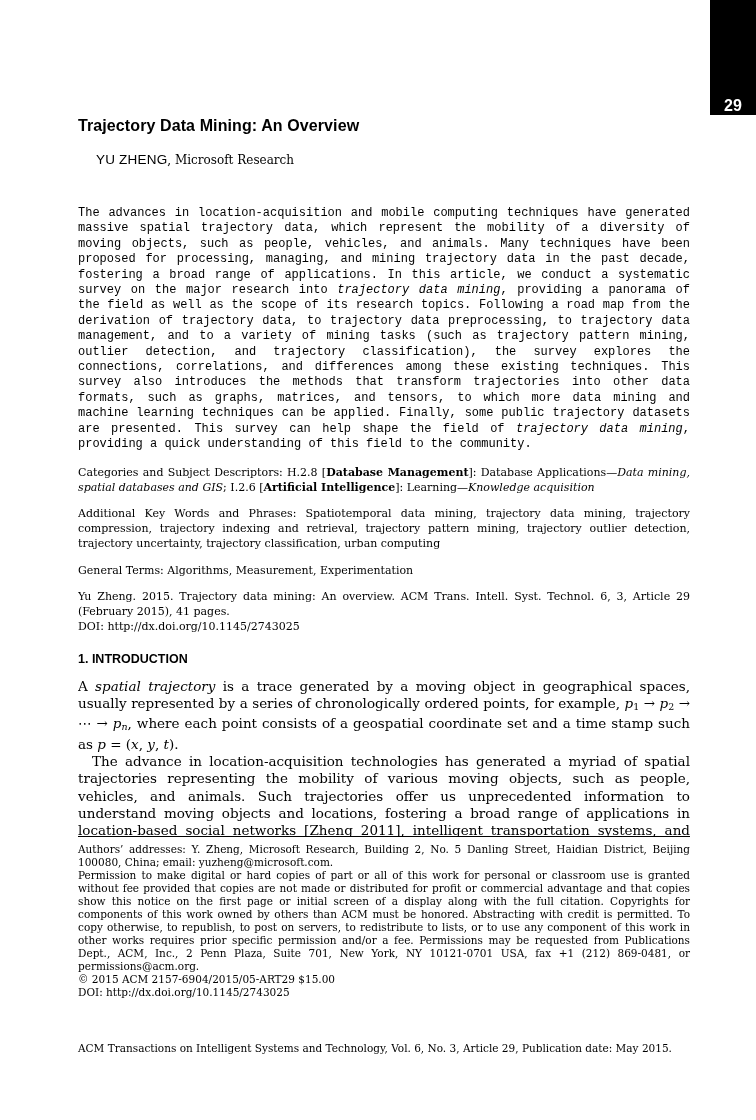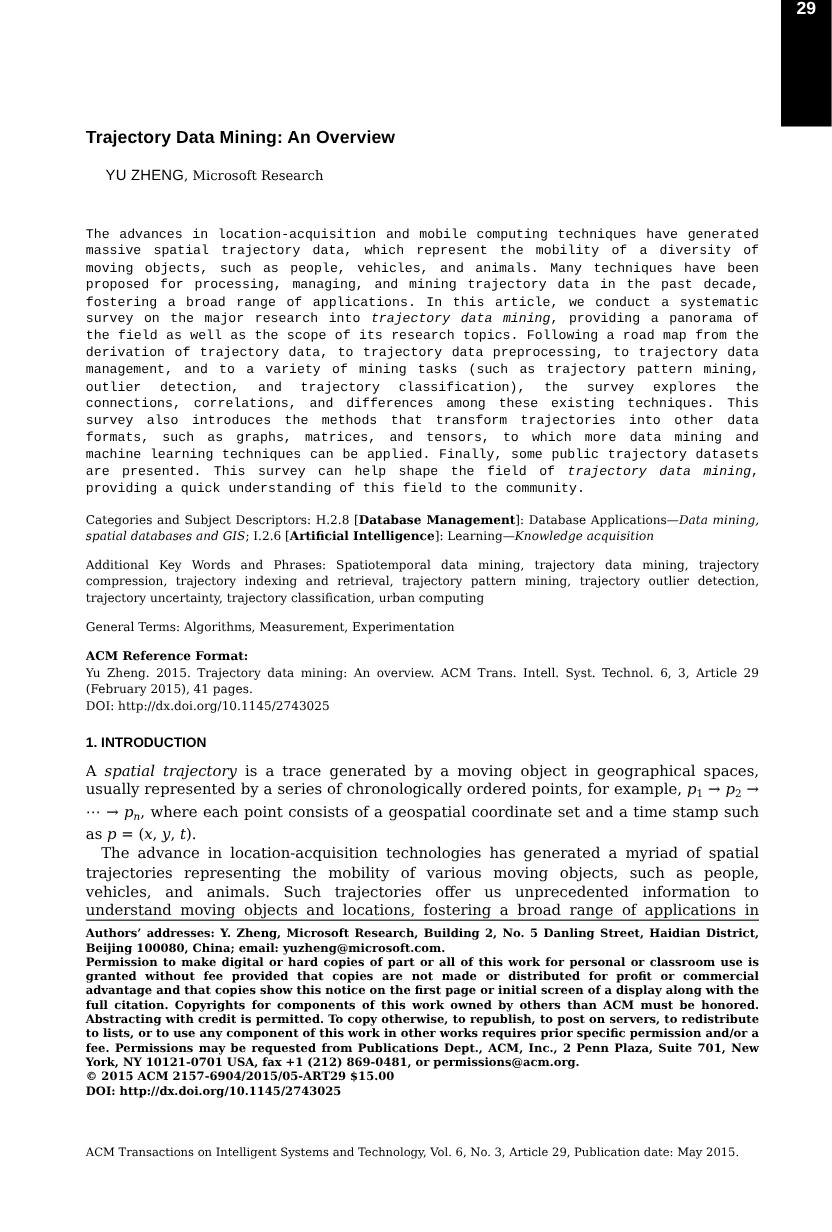--- a/index.html
+++ b/index.html
@@ -12,21 +12,21 @@
     overflow: hidden;
   }
 
   
   .page-tab {
     position: absolute;
     left: 710px; top: 0;
     width: 46px; height: 115px;
     background: #000000;
     color: #ffffff;
-    display: flex; align-items: flex-start; justify-content: center;
+    display: flex; align-items: flex-end; justify-content: center;
     font-family: "Liberation Sans", sans-serif;
     font-weight: bold;
     font-size: 16px;
   }
 
   .content {
     position: absolute;
     left: 78px; top: 0;
     width: 612px;
     height: 836px;
@@ -87,21 +87,20 @@
     text-align: justify;
     margin: 0;
   }
   .body-para.first { margin-top: 8px; }
   .body-para.indent { text-indent: 14px; }
 
   .footnote-area {
     position: absolute;
     left: 78px; top: 836px;
     width: 612px;
-    font-weight: bold;
   }
   .footnote-rule {
     border: none;
     border-top: 1.2px solid #000000;
     margin: 0;
   }
   .footnote-text {
     margin-top: 6px;
     font-size: 10.5px;
     line-height: 13px;
@@ -140,21 +139,20 @@
 
   <p class="abstract"><span>The advances in location-acquisition and mobile computing techniques have generated massive spatial trajectory data, which represent the mobility of a diversity of moving objects, such as people, vehicles, and animals. Many techniques have been proposed for processing, managing, and mining trajectory data in the past decade, fostering a broad range of applications. In this article, we conduct a systematic survey on the major research into </span><span class="rt-i">trajectory data mining</span><span>, providing a panorama of the field as well as the scope of its research topics. Following a road map from the derivation of trajectory data, to trajectory data preprocessing, to trajectory data management, and to a variety of mining tasks (such as trajectory pattern mining, outlier detection, and trajectory classification), the survey explores the connections, correlations, and differences among these existing techniques. This survey also introduces the methods that transform trajectories into other data formats, such as graphs, matrices, and tensors, to which more data mining and machine learning techniques can be applied. Finally, some public trajectory datasets are presented. This survey can help shape the field of </span><span class="rt-i">trajectory data mining</span><span>, providing a quick understanding of this field to the community.</span></p>
 
   <p class="meta-block mt-cat"><span>Categories and Subject Descriptors: H.2.8 [</span><span class="rt-b">Database Management</span><span>]: Database Applications—</span><span class="rt-i">Data mining, spatial databases and GIS</span><span>; I.2.6 [</span><span class="rt-b">Artificial Intelligence</span><span>]: Learning—</span><span class="rt-i">Knowledge acquisition</span></p>
 
   <p class="meta-block mt-sm">Additional Key Words and Phrases: Spatiotemporal data mining, trajectory data mining, trajectory compression, trajectory indexing and retrieval, trajectory pattern mining, trajectory outlier detection, trajectory uncertainty, trajectory classification, urban computing</p>
 
   <p class="meta-block mt-sm">General Terms: Algorithms, Measurement, Experimentation</p>
 
   <div class="meta-block mt-sm">
-    <div class="ref-heading">ACM Reference Format:</div>
     <div>Yu Zheng. 2015. Trajectory data mining: An overview. ACM Trans. Intell. Syst. Technol. 6, 3, Article 29 (February 2015), 41 pages.</div>
     <div>DOI: http://dx.doi.org/10.1145/2743025</div>
   </div>
 
   <h2 class="section-heading">1. INTRODUCTION</h2>
 
   <p class="body-para first"><span>A </span><span class="rt-i">spatial trajectory</span><span> is a trace generated by a moving object in geographical spaces, usually represented by a series of chronologically ordered points, for example, </span><span class="rt-i">p</span><span class="rt-sub">1</span><span> → </span><span class="rt-i">p</span><span class="rt-sub">2</span><span> → ⋯ → </span><span class="rt-i">p</span><span class="rt-sub rt-i">n</span><span>, where each point consists of a geospatial coordinate set and a time stamp such as </span><span class="rt-i">p</span><span> = (</span><span class="rt-i">x</span><span>, </span><span class="rt-i">y</span><span>, </span><span class="rt-i">t</span><span>).</span></p>
   <p class="body-para indent"><span>The advance in location-acquisition technologies has generated a myriad of spatial trajectories representing the mobility of various moving objects, such as people, vehicles, and animals. Such trajectories offer us unprecedented information to understand moving objects and locations, fostering a broad range of applications in location-based social networks [Zheng 2011], intelligent transportation systems, and urban computing [Zheng et al. 2014b]. The prevalence of these applications in turn calls for systematic research on new computing technologies for discovering knowledge from trajectory data. Under the circumstances, </span></p>
 
 </div>

